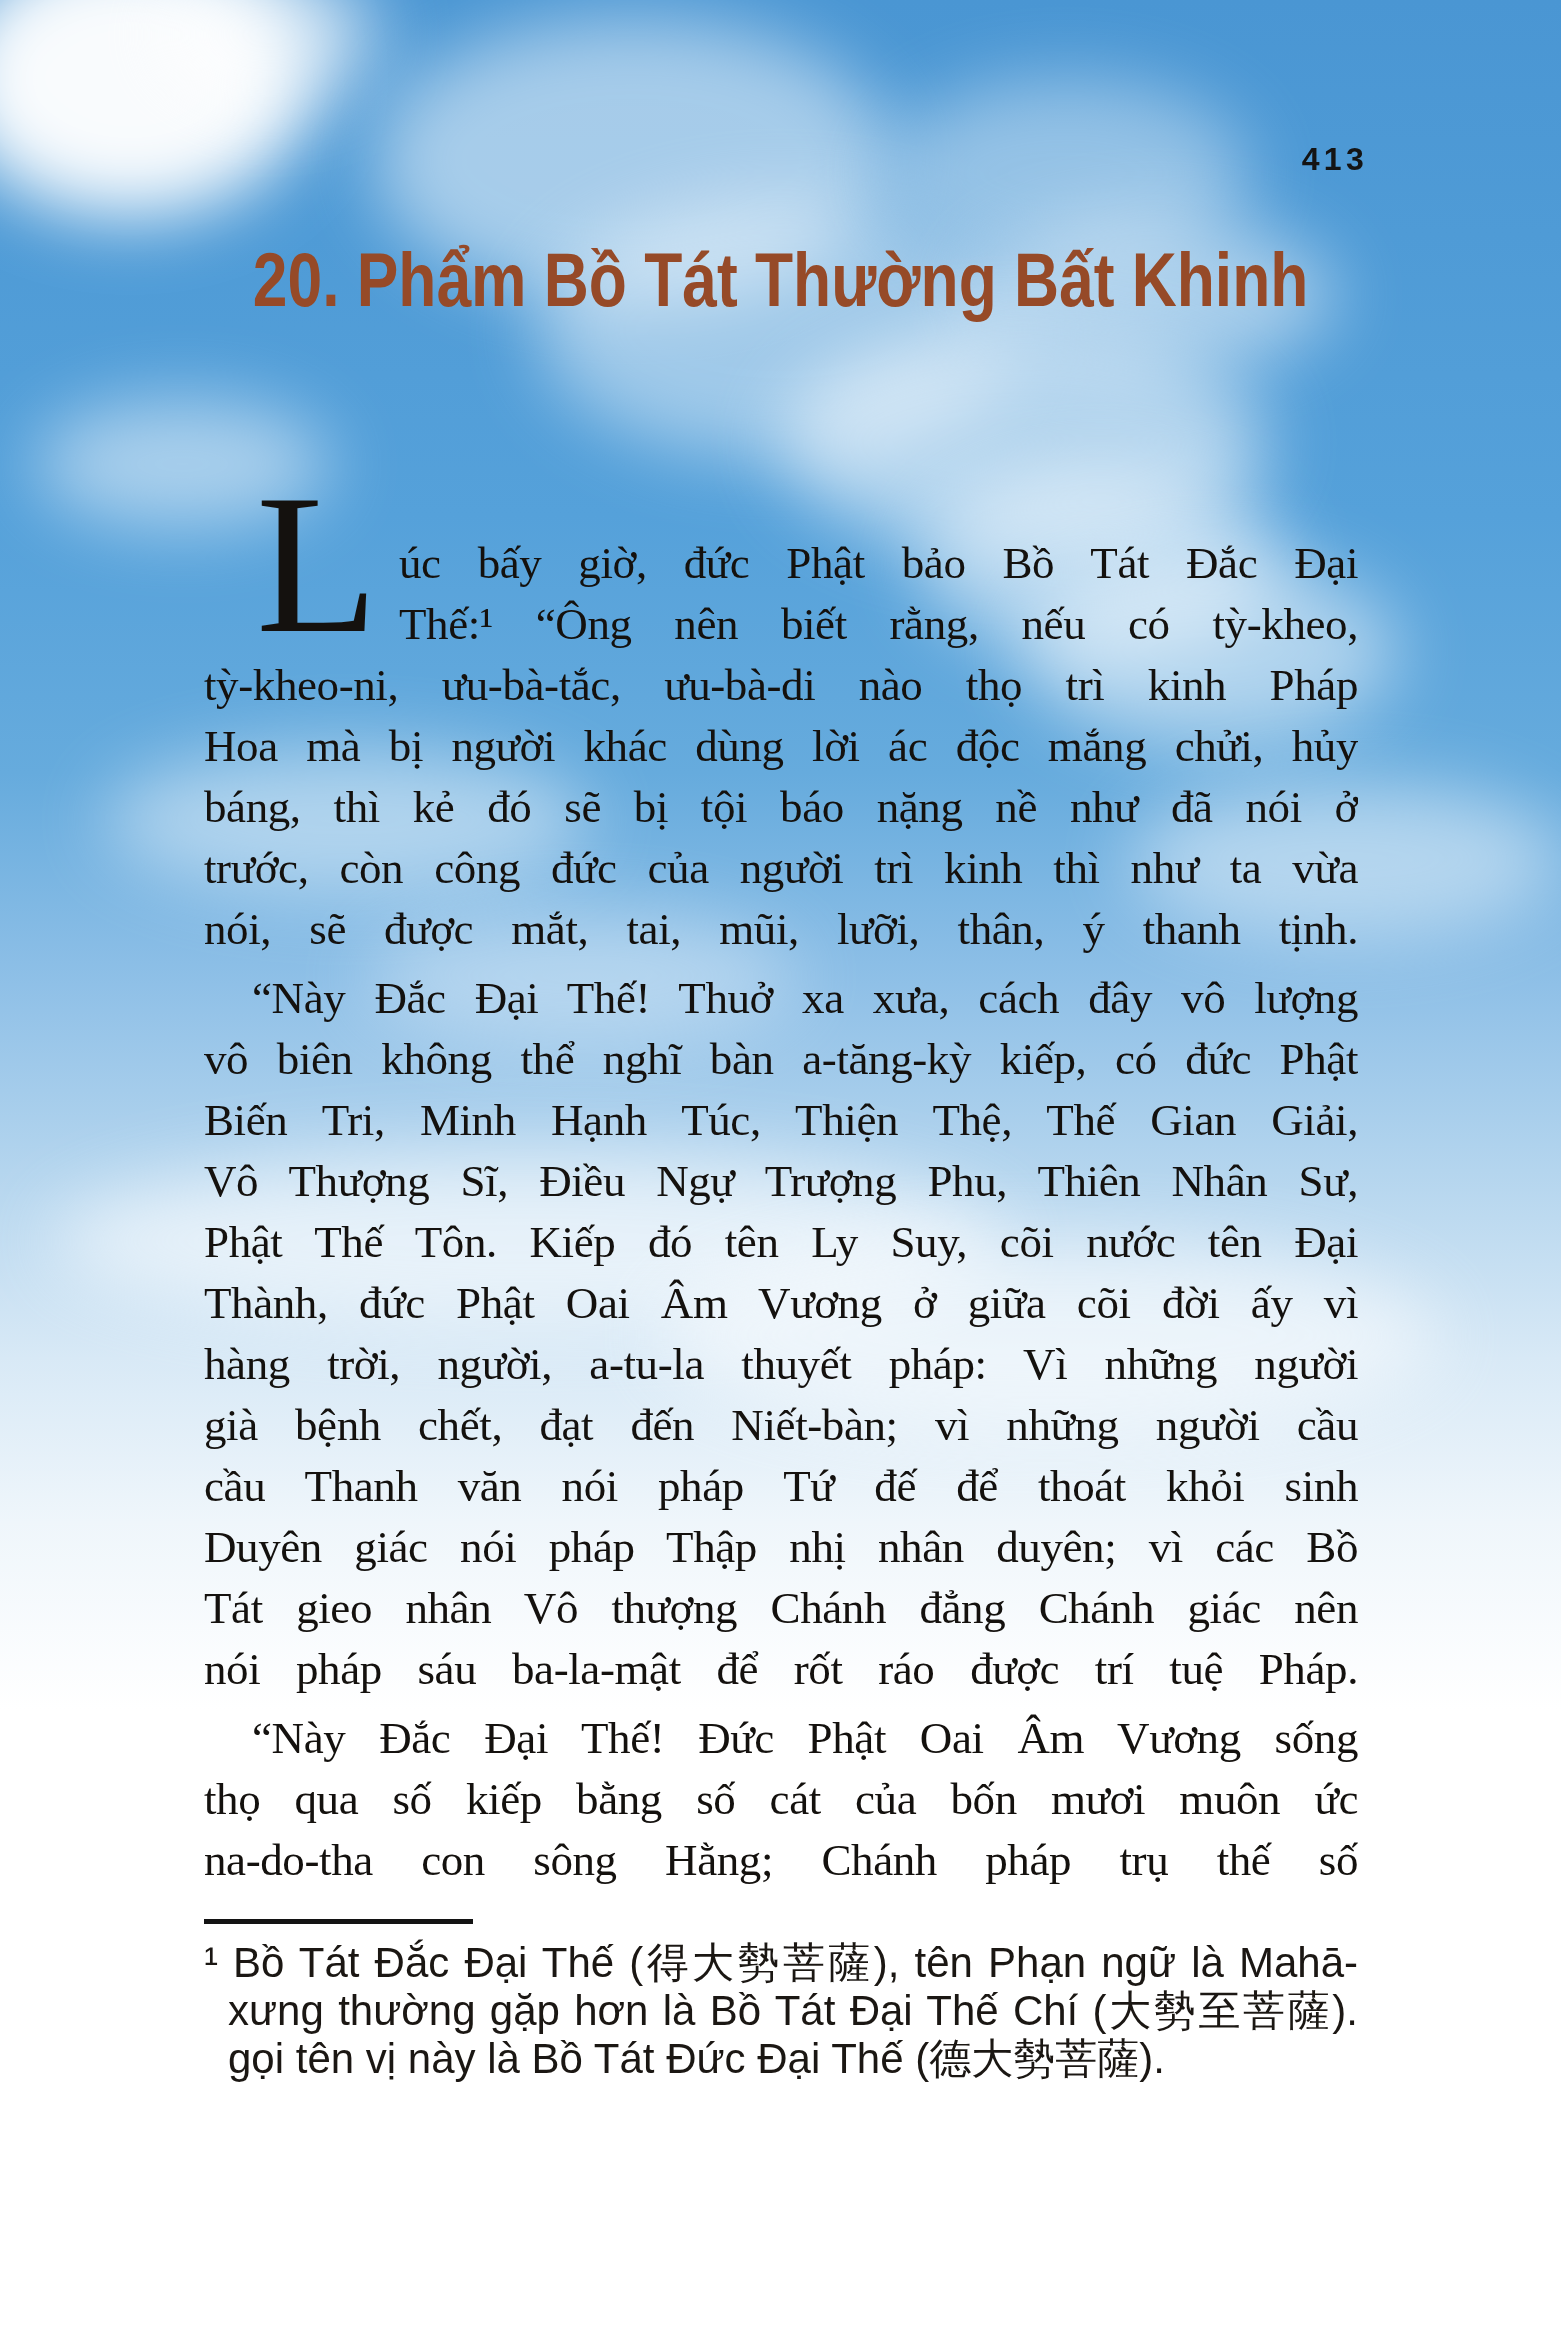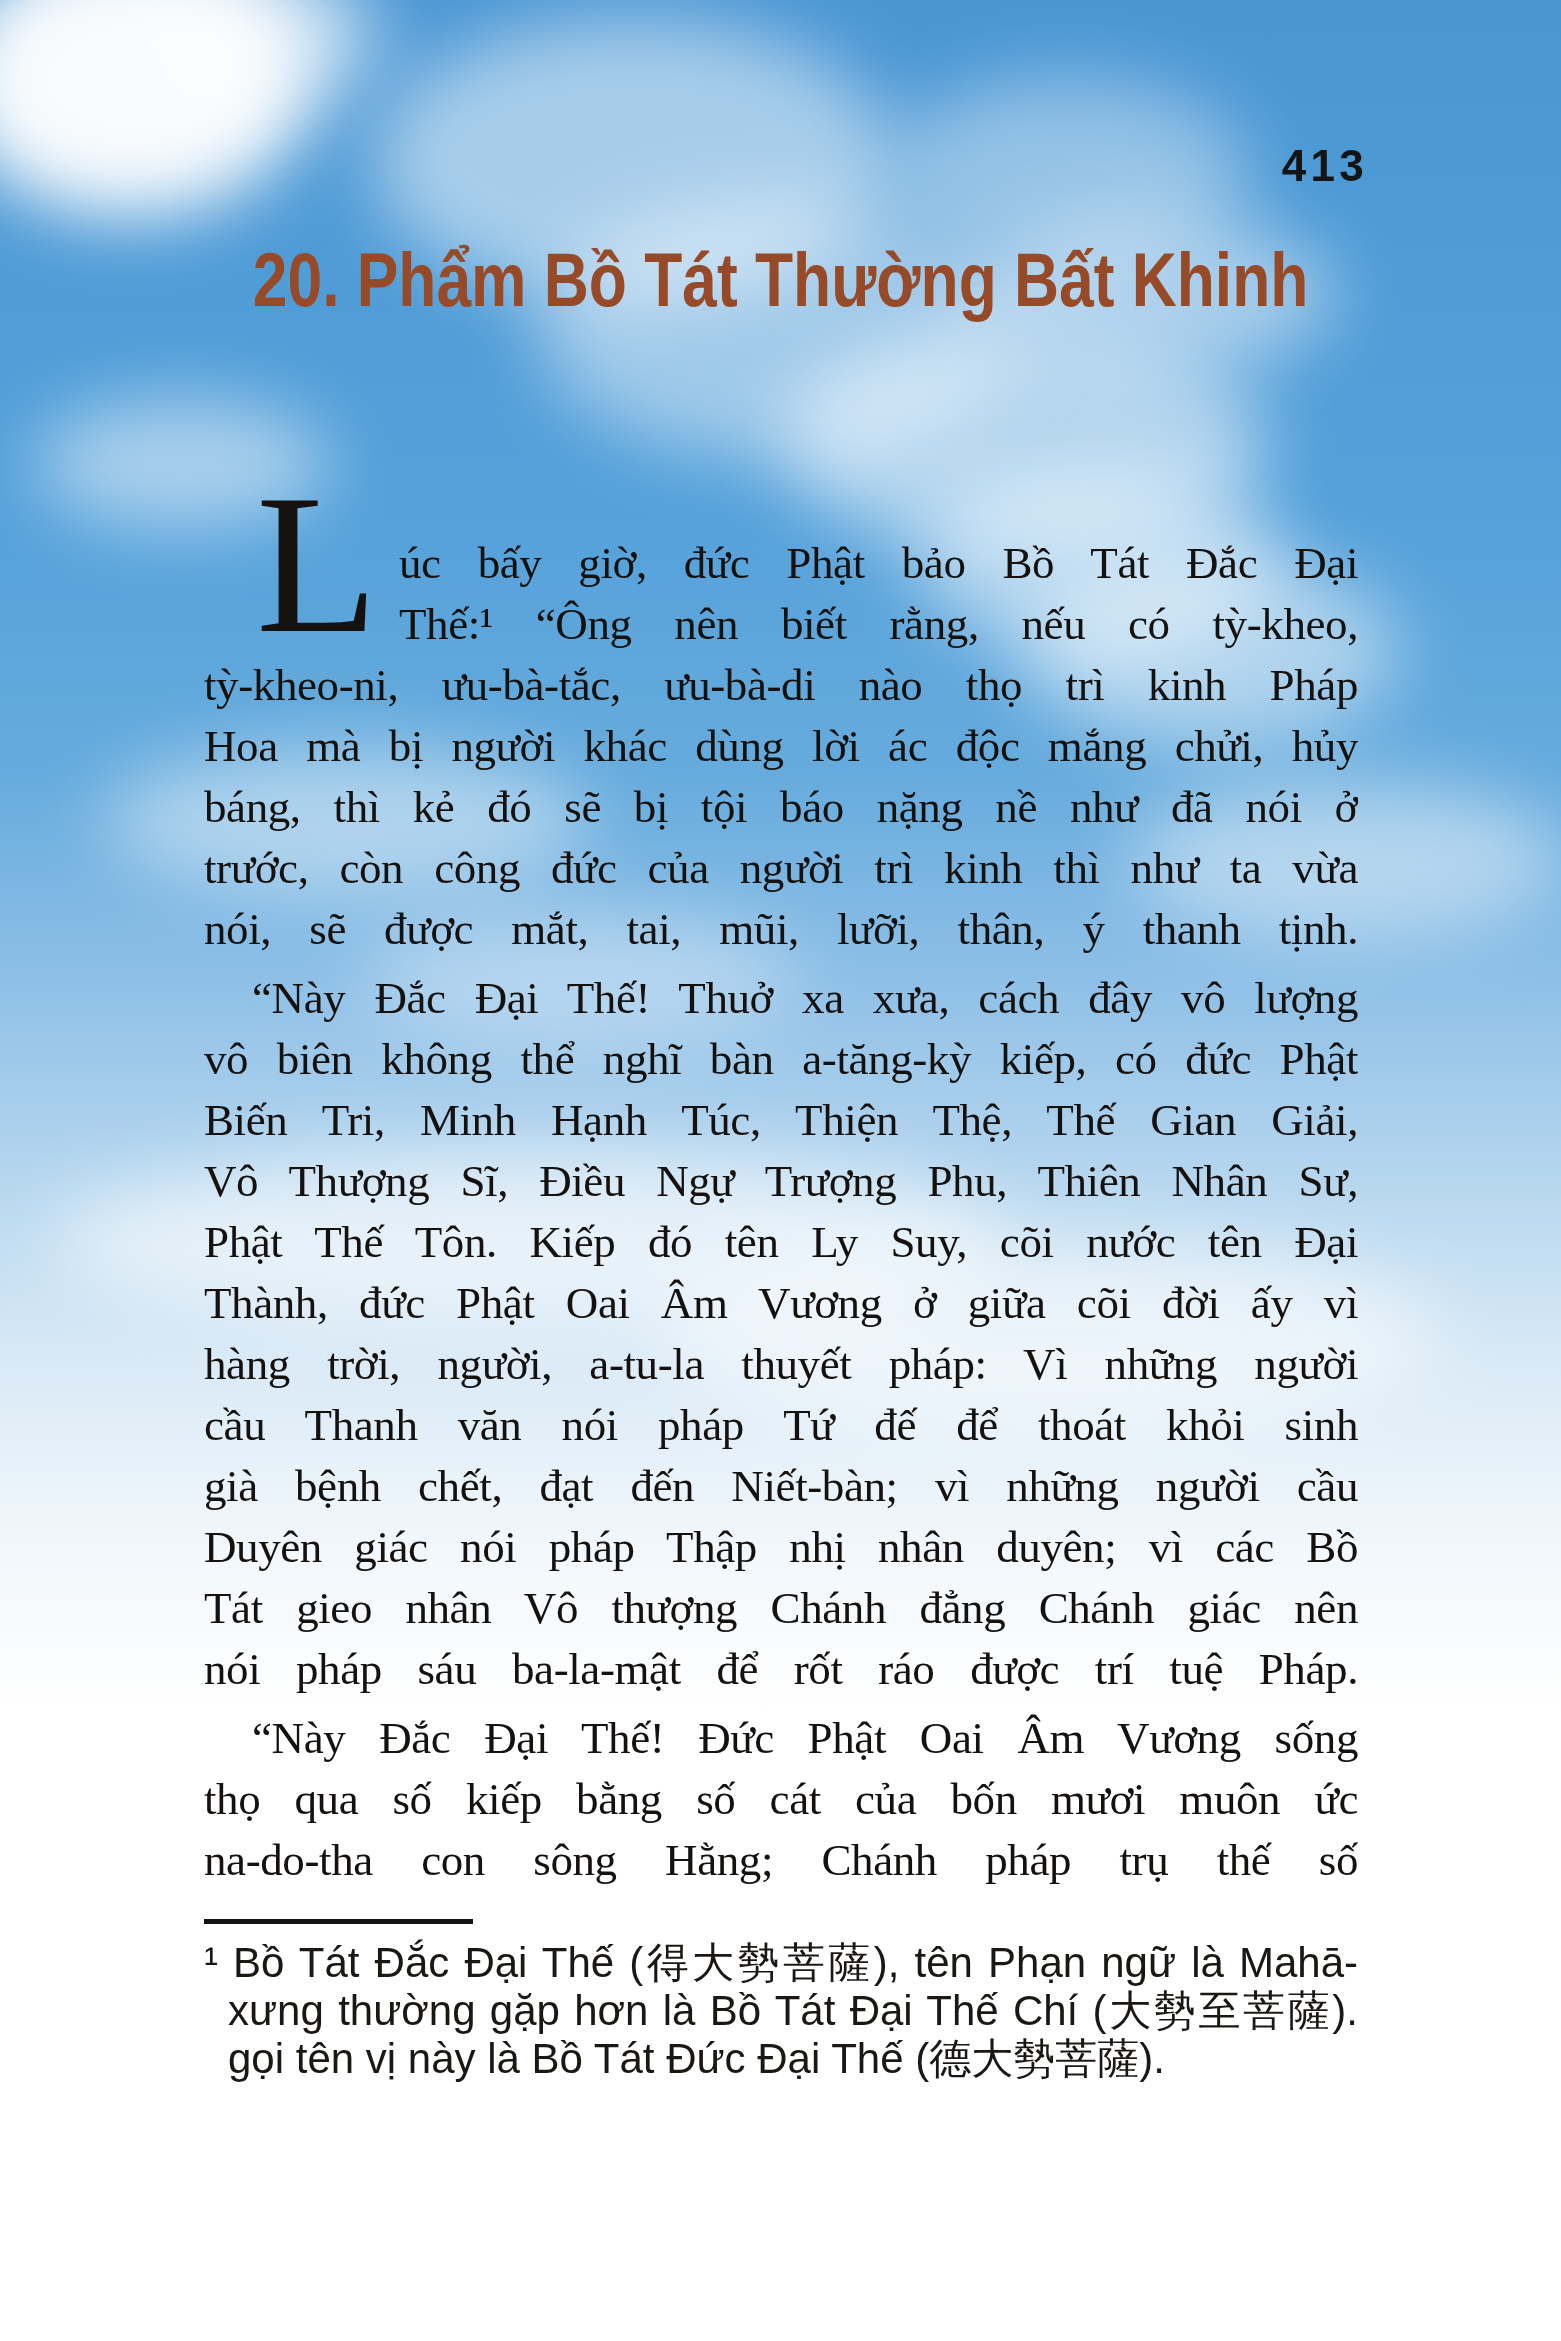--- a/index.html
+++ b/index.html
@@ -17,21 +17,21 @@
     position:absolute;
     background:#ffffff;
     border-radius:50%;
     filter:blur(36px);
   }
   .page-number{
     position:absolute;
     top:141px; right:193px;
     font-family:"Liberation Sans", sans-serif;
     font-weight:bold;
-    font-size:44px;
+    font-size:32px;
     letter-spacing:4.3px;
     color:#141414;
   }
   .chapter-title{
     position:absolute;
     top:236px; left:0; width:100%;
     text-align:center;
   }
   .chapter-title .tinner{
     display:inline-block;
@@ -134,22 +134,22 @@
     </div>
 
     <div class="para">
       <div class="bline indent">“Này Đắc Đại Thế! Thuở xa xưa, cách đây vô lượng</div>
       <div class="bline">vô biên không thể nghĩ bàn a-tăng-kỳ kiếp, có đức Phật</div>
       <div class="bline">Biến Tri, Minh Hạnh Túc, Thiện Thệ, Thế Gian Giải,</div>
       <div class="bline">Vô Thượng Sĩ, Điều Ngự Trượng Phu, Thiên Nhân Sư,</div>
       <div class="bline">Phật Thế Tôn. Kiếp đó tên Ly Suy, cõi nước tên Đại</div>
       <div class="bline">Thành, đức Phật Oai Âm Vương ở giữa cõi đời ấy vì</div>
       <div class="bline">hàng trời, người, a-tu-la thuyết pháp: Vì những người</div>
+      <div class="bline">già bệnh chết, đạt đến Niết-bàn; vì những người cầu</div>
       <div class="bline">cầu Thanh văn nói pháp Tứ đế để thoát khỏi sinh</div>
-      <div class="bline">già bệnh chết, đạt đến Niết-bàn; vì những người cầu</div>
       <div class="bline">Duyên giác nói pháp Thập nhị nhân duyên; vì các Bồ</div>
       <div class="bline">Tát gieo nhân Vô thượng Chánh đẳng Chánh giác nên</div>
       <div class="bline">nói pháp sáu ba-la-mật để rốt ráo được trí tuệ Pháp.</div>
     </div>
 
     <div class="para">
       <div class="bline indent">“Này Đắc Đại Thế! Đức Phật Oai Âm Vương sống</div>
       <div class="bline">thọ qua số kiếp bằng số cát của bốn mươi muôn ức</div>
       <div class="bline">na-do-tha con sông Hằng; Chánh pháp trụ thế số</div>
     </div>

